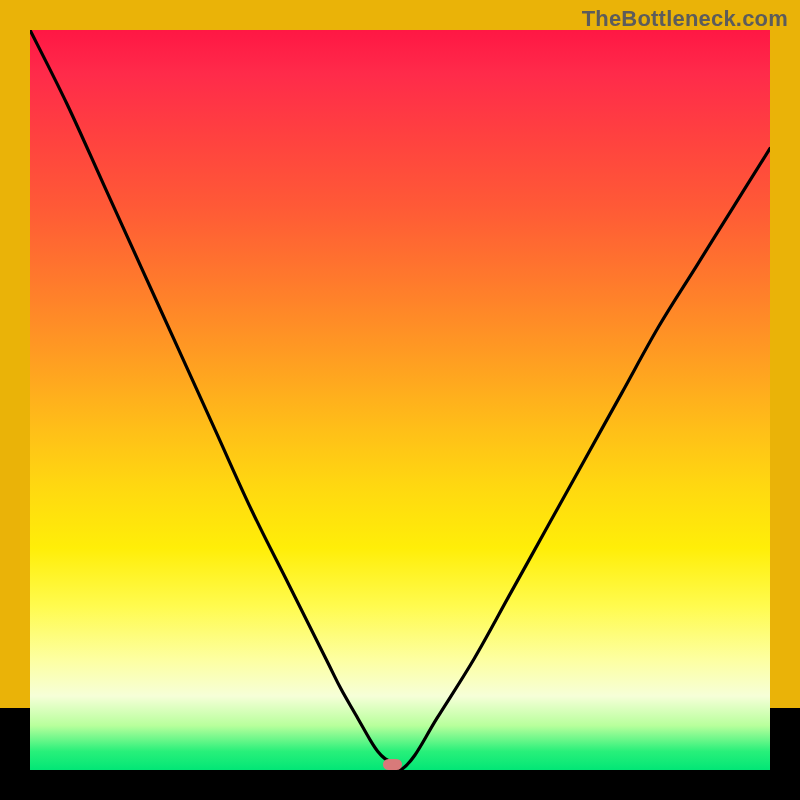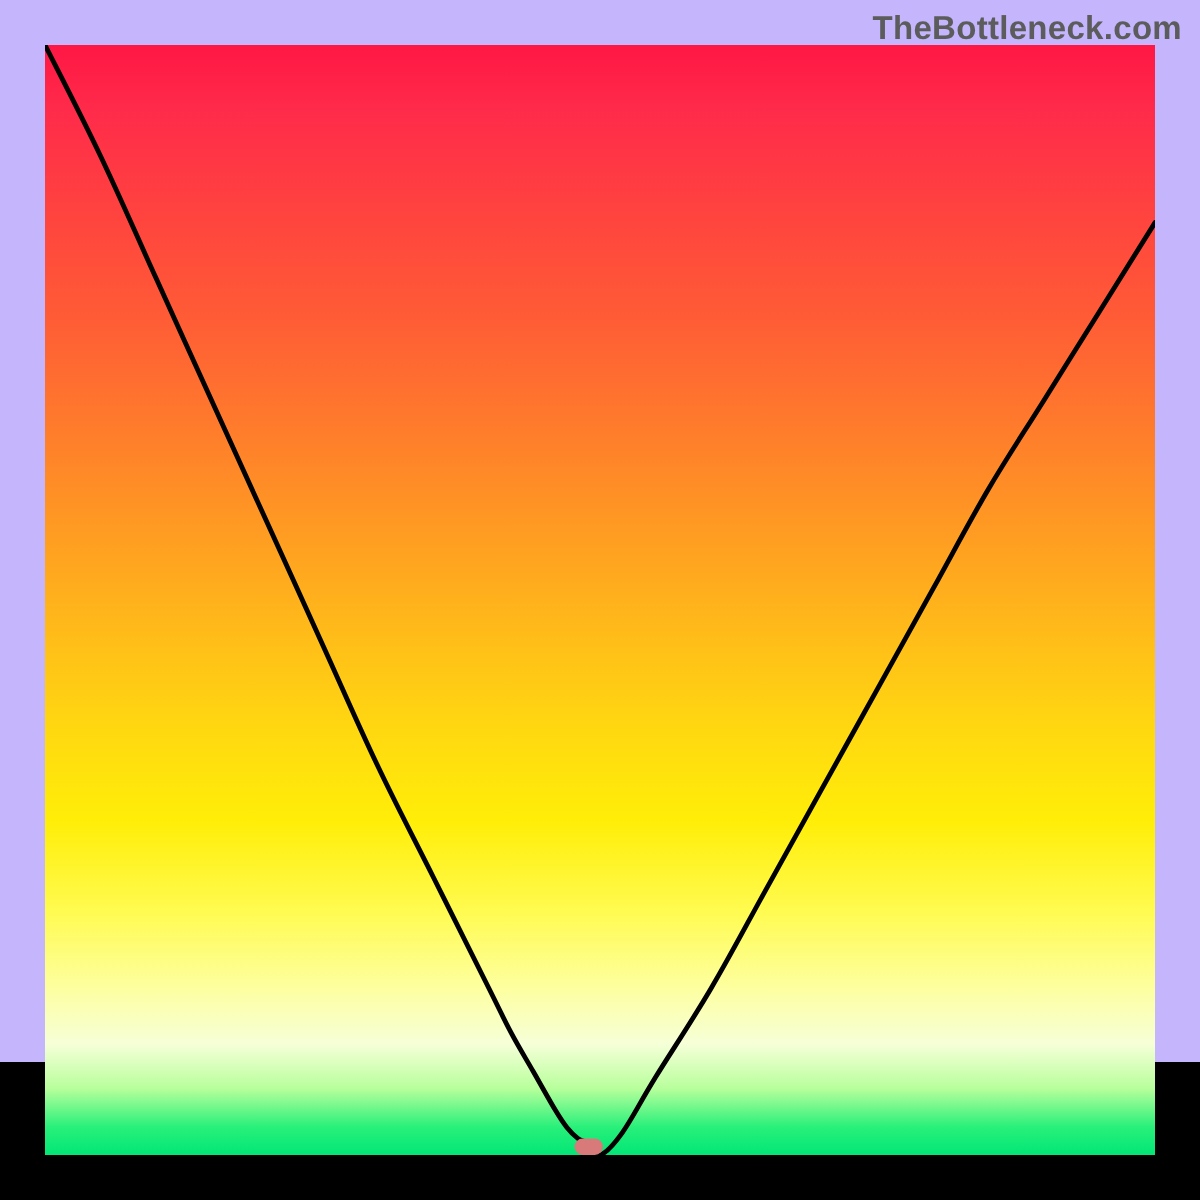--- a/index.html
+++ b/index.html
@@ -1,21 +1,21 @@
 <!DOCTYPE html>
 <html><head>
 <meta charset="utf-8">
 <style>
   * { margin: 0; padding: 0; box-sizing: border-box; }
   html, body { width: 800px; height: 800px; overflow: hidden; background: #000; }
   .frame {
     position: relative;
     width: 800px;
     height: 708px;
-    background: #c4b5fd;
+    background: #eab308;
   }
   .watermark {
     position: absolute;
     top: 6px;
     right: 12px;
     font-family: Arial, Helvetica, sans-serif;
     font-size: 22px;
     font-weight: 600;
     color: #5c5c5c;
     letter-spacing: 0.2px;

